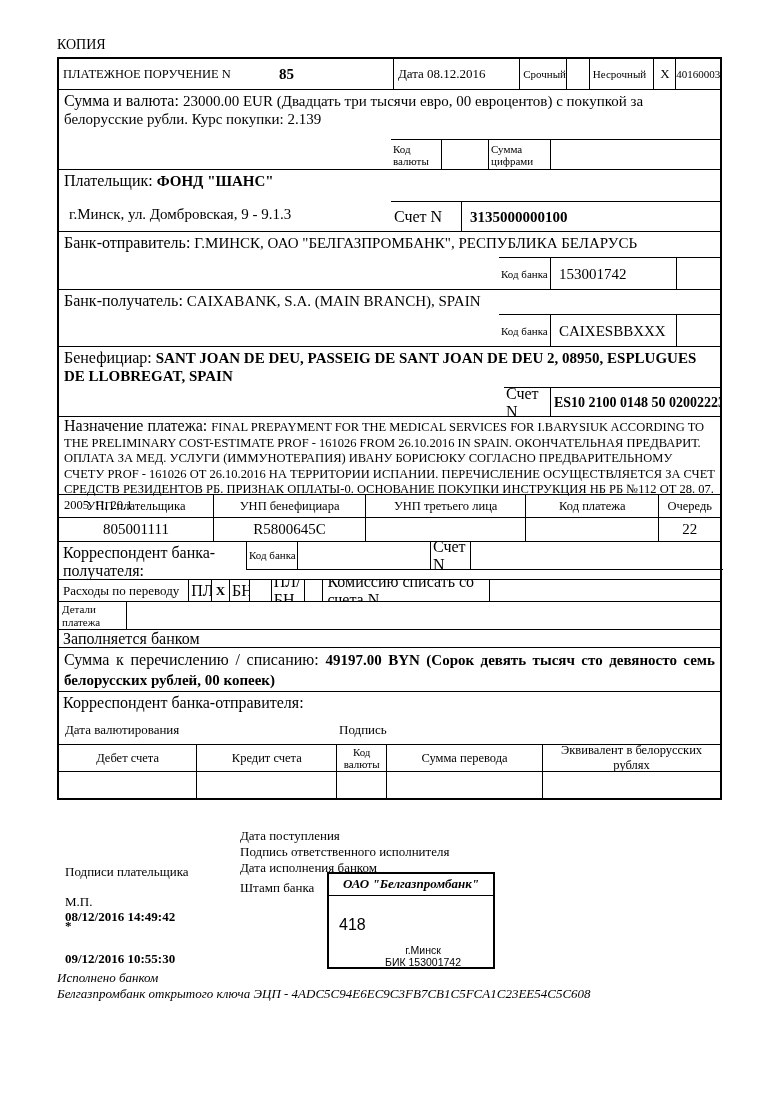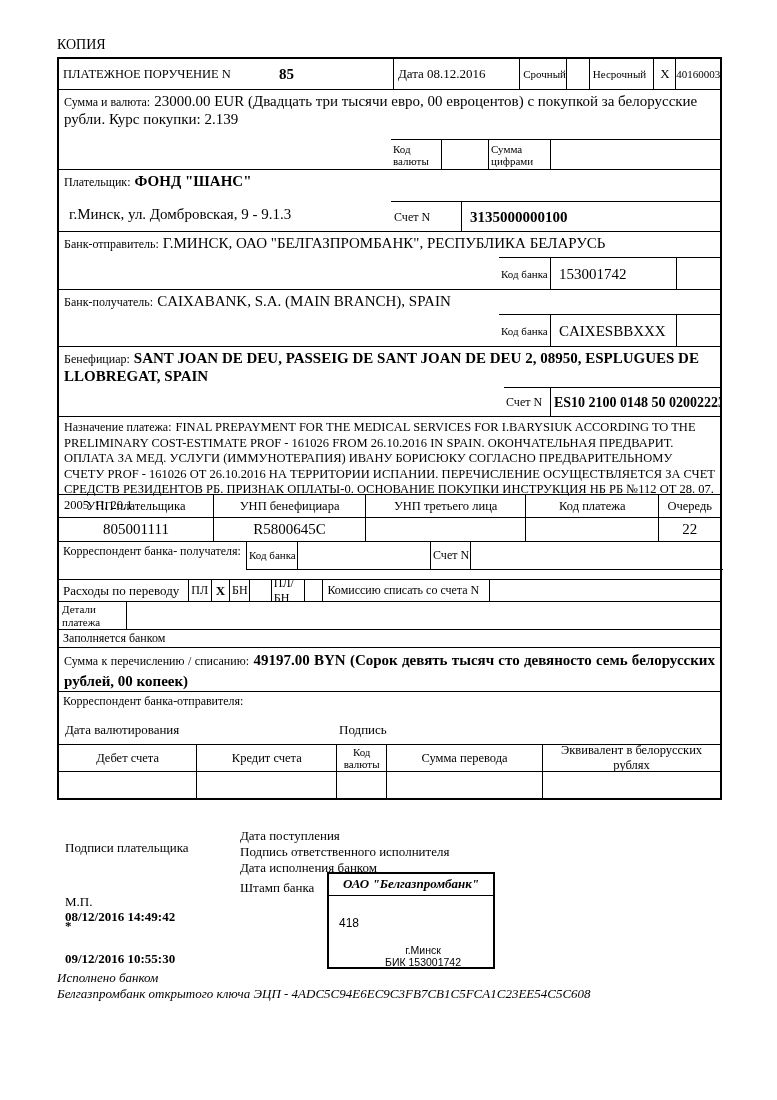--- a/index.html
+++ b/index.html
@@ -10,21 +10,21 @@
   .doc { position:absolute; left:57px; top:57px; width:665px; border:2px solid #000; }
   .row { position:relative; display:flex; border-bottom:1px solid #000; }
   .row.last { border-bottom:none; }
   .cell { border-left:1px solid #000; overflow:hidden; }
   .cell.first { border-left:none; }
   .vc { display:flex; align-items:center;gap:22px; }
   .ct { justify-content:center; text-align:center; }
   .f9  { font-size:11px; }
   .f10 { font-size:10.5px; }
   .f11 { font-size:11px; line-height:1.1; }
-  .f12 { font-size:12px; }
+  .f12 { font-size:16px; }
   .f125{ font-size:12.5px; }
   .f13 { font-size:13px; }
   .f14 { font-size:14px; }
   .f15 { font-size:15px; }
   .b { font-weight:bold; }
   .i { font-style:italic; }
   .pad { padding:2px 5px; }
   .subboxes { position:absolute; bottom:-1px; right:-1px; display:flex; border-top:1px solid #000; }
   .subboxes .cell { border-left:1px solid #000; }
   .sans { font-family:"Liberation Sans", sans-serif; }
@@ -192,21 +192,21 @@
 
     <div class="row last" style="height:26px;">
       <div class="cell first" style="width:138px;"></div>
       <div class="cell" style="width:141px;"></div>
       <div class="cell" style="width:50px;"></div>
       <div class="cell" style="width:157px;"></div>
       <div class="cell" style="width:179px;"></div>
     </div>
   </div>
 
-  <div class="abs f13" style="left:65px; top:840px;">Подписи плательщика</div>
+  <div class="abs f13" style="left:65px; top:864px;">Подписи плательщика</div>
   <div class="abs f13" style="left:240px; top:828px;">Дата поступления</div>
   <div class="abs f13" style="left:240px; top:844px;">Подпись ответственного исполнителя</div>
   <div class="abs f13" style="left:240px; top:860px;">Дата исполнения банком</div>
   <div class="abs f13" style="left:240px; top:880px;">Штамп банка</div>
   <div class="abs f13" style="left:65px; top:894px;">М.П.</div>
   <div class="abs f13 b" style="left:65px; top:918px;">*</div>
   <div class="abs f13 b" style="left:65px; top:909px;">08/12/2016 14:49:42</div>
   <div class="abs f13 b" style="left:65px; top:951px;">09/12/2016 10:55:30</div>
   <div class="abs f13 i" style="left:57px; top:970px;">Исполнено банком</div>
   <div class="abs f13 i" style="left:57px; top:986px;">Белгазпромбанк открытого ключа ЭЦП - 4ADC5C94E6EC9C3FB7CB1C5FCA1C23EE54C5C608</div>

